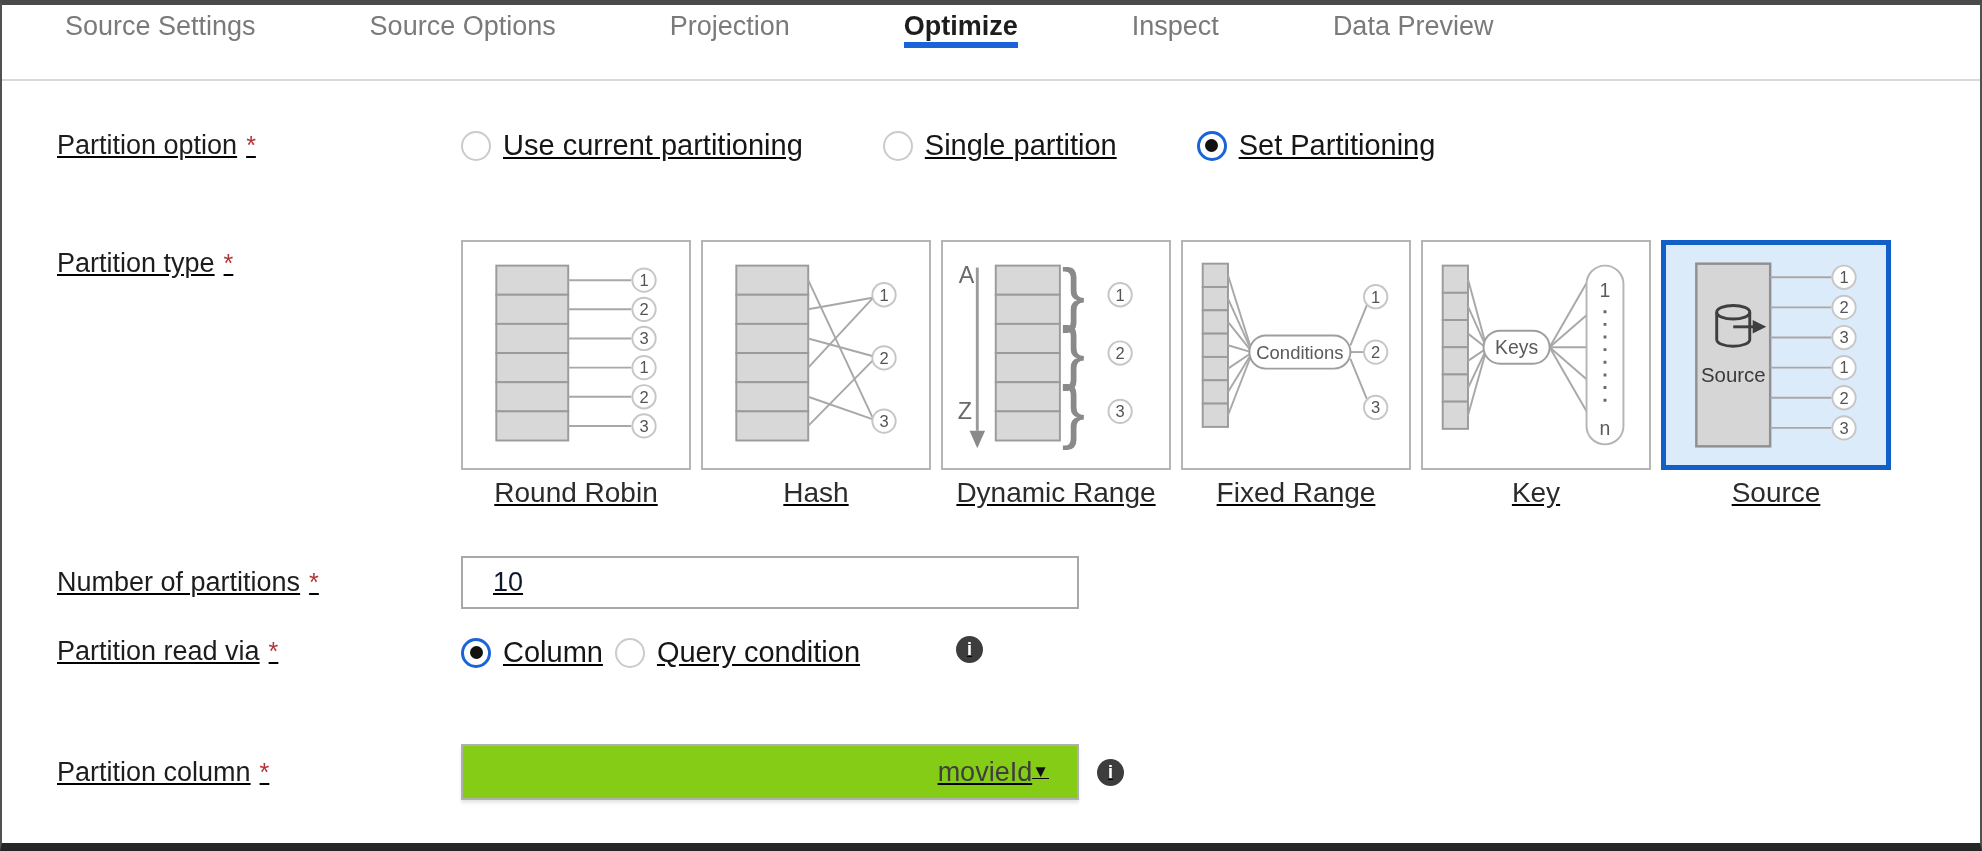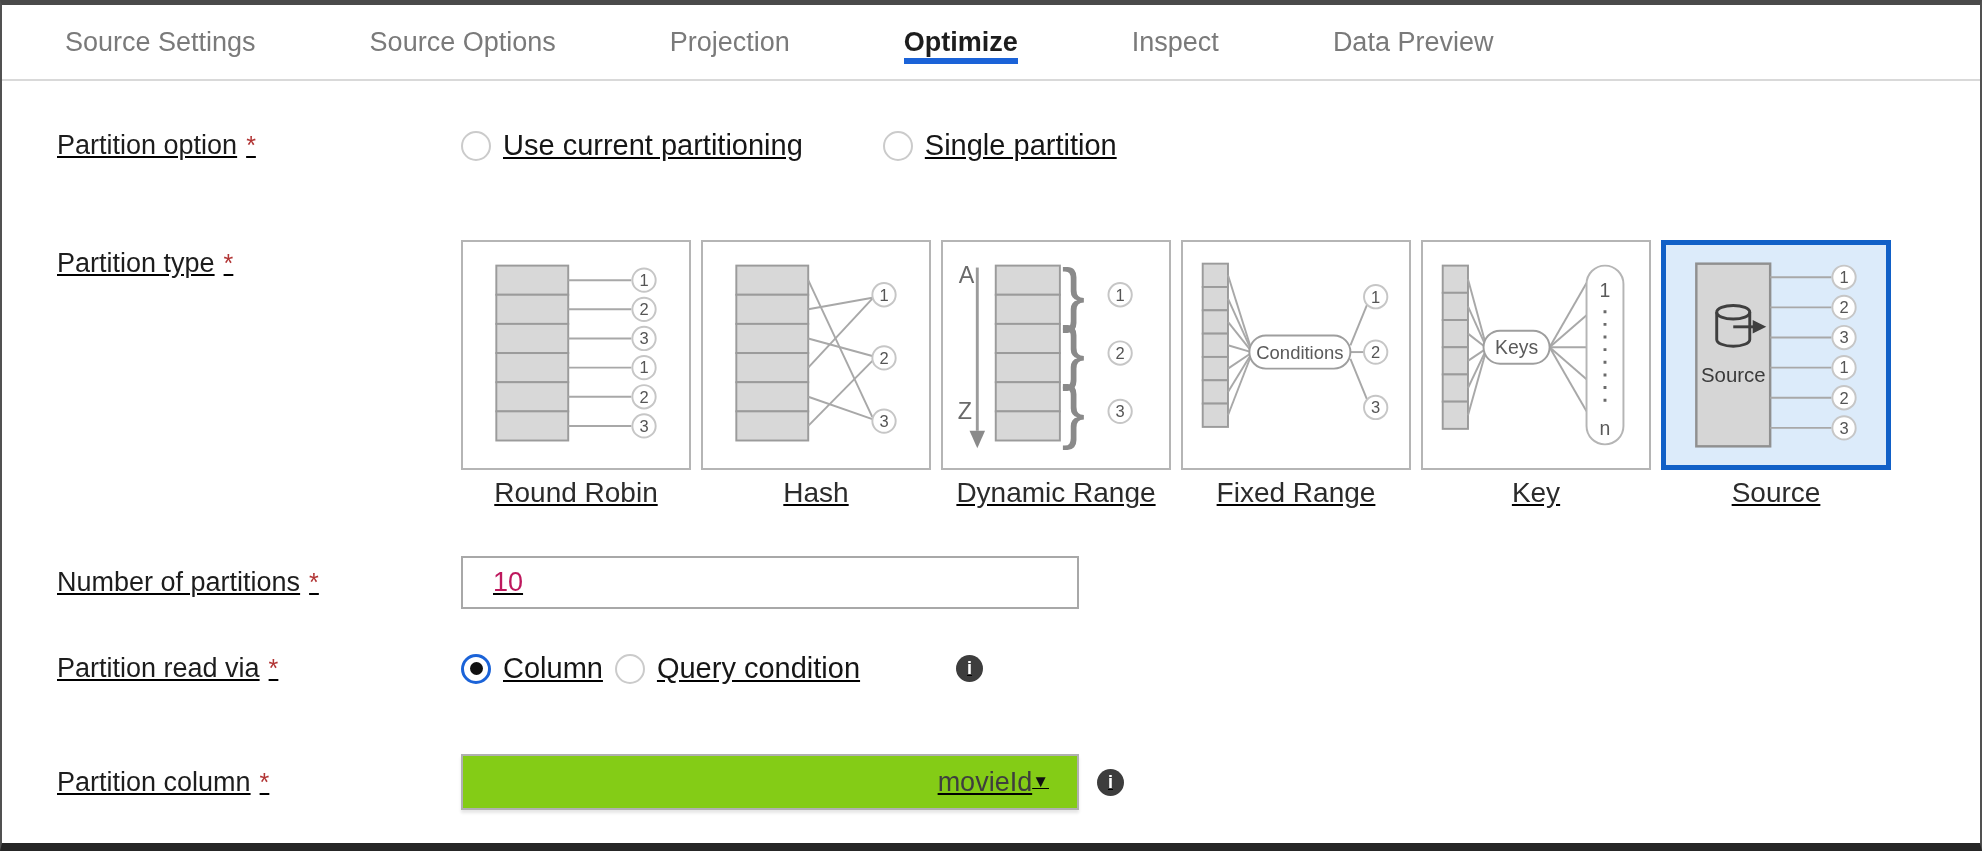--- a/index.html
+++ b/index.html
@@ -11,21 +11,21 @@
   }
   *{box-sizing:border-box;}
   body{margin:0;background:#fff;font-family:"Liberation Sans",sans-serif;}
   .container{
     position:relative;width:1982px;height:851px;background:#fff;
     border-left:2px solid #515151;border-right:2px solid #515151;
     border-top:5px solid #4a4a4a;border-bottom:8px solid #262626;
     overflow:hidden;
   }
   
-  .tabbar{display:flex;align-items:center;height:76px;border-bottom:2px solid #d9d9d9;
+  .tabbar{display:flex;align-items:flex-start;height:76px;border-bottom:2px solid #d9d9d9;
     padding-left:63px;column-gap:114px;}
   .tab{display:flex;align-items:center;font-size:27px;color:#7a7a7a;
     border-bottom:6px solid transparent;padding-top:6px;cursor:default;white-space:nowrap;}
   .tab.active{color:#1d1d1d;border-bottom-color:var(--accent-blue);font-weight:bold;}
   
   .form{padding-left:55px;text-decoration:underline;}
   .row{display:flex;}
   .flabel{width:404px;flex-shrink:0;font-size:27px;color:#1d1d1d;white-space:nowrap;}
   .req{color:var(--required-red);margin-left:9px;font-size:25px;}
   
@@ -34,33 +34,33 @@
   .radio-circle{width:30px;height:30px;border-radius:50%;border:2px solid #cbcbcb;background:#fff;
     display:flex;align-items:center;justify-content:center;flex-shrink:0;}
   .radio.selected .radio-circle{border:3.5px solid var(--accent-blue);}
   .radio-dot{width:13px;height:13px;border-radius:50%;background:#111;display:none;}
   .radio.selected .radio-dot{display:block;}
   
   .row-option{margin-top:42px;align-items:center;height:45px;}
   .row-type{margin-top:72px;align-items:flex-start;}
   .row-type .flabel{margin-top:8px;}
   .row-number{margin-top:47px;align-items:center;}
-  .row-readvia{margin-top:37px;align-items:center;height:45px;}
+  .row-readvia{margin-top:27px;align-items:flex-start;height:45px;}
   .row-column{margin-top:63px;align-items:center;}
   
   .cards{display:flex;column-gap:10px;}
   .ptcard-wrap{display:flex;flex-direction:column;align-items:center;row-gap:7px;}
   .ptcard{width:230px;height:230px;border:2px solid #b5b5b5;background:#fff;
     display:flex;align-items:center;justify-content:center;cursor:pointer;}
   .ptcard.selected{border:5px solid var(--selected-card-border);background:var(--selected-card-bg);}
   .ptcard svg{width:210px;height:206px;display:block;}
   .ptlabel{font-size:28px;color:#2b2b2b;white-space:nowrap;text-align:center;}
   
   .text-input{width:618px;height:53px;border:2px solid #a8a8a8;background:#fff;
-    font-family:"Liberation Sans",sans-serif;font-size:27px;color:#be185d;padding:0 16px 0 30px;outline:none;}
+    font-family:"Liberation Sans",sans-serif;font-size:27px;color:#0f172a;padding:0 16px 0 30px;outline:none;}
   .dropdown{width:618px;height:56px;border:2px solid #b0b0b0;background:#84cc16;
     display:flex;align-items:center;justify-content:flex-end;padding:0 28px 0 22px;
     font-size:27px;color:#3e3e3e;cursor:pointer;box-shadow:0 3px 3px rgba(0,0,0,0.10);}
   .caret{font-size:17px;color:#111;}
   
   .info-icon{width:27px;height:27px;border-radius:50%;background:var(--info-icon-bg);color:#fff;
     display:flex;align-items:center;justify-content:center;font-size:18px;font-weight:700;
     flex-shrink:0;cursor:pointer;}
   .ml-info1{margin-left:96px;}
   .ml-info2{margin-left:18px;}
@@ -88,20 +88,26 @@
         <span>Partition option</span><span class="req">*</span>
       </div>
       <div class="radio-group">
         <div class="radio">
           <span class="radio-circle"></span>
           <span>Use current partitioning</span>
         </div>
         <div class="radio">
           <span class="radio-circle"></span>
           <span>Single partition</span>
+        </div>
+        <div class="radio selected">
+          <span class="radio-circle">
+              <span class="radio-dot"></span>
+            </span>
+          <span>Set Partitioning</span>
         </div>
       </div>
     </div>
 
     <div class="row row-type">
       <div class="flabel">
         <span>Partition type</span><span class="req">*</span>
       </div>
       <div class="cards">
 

